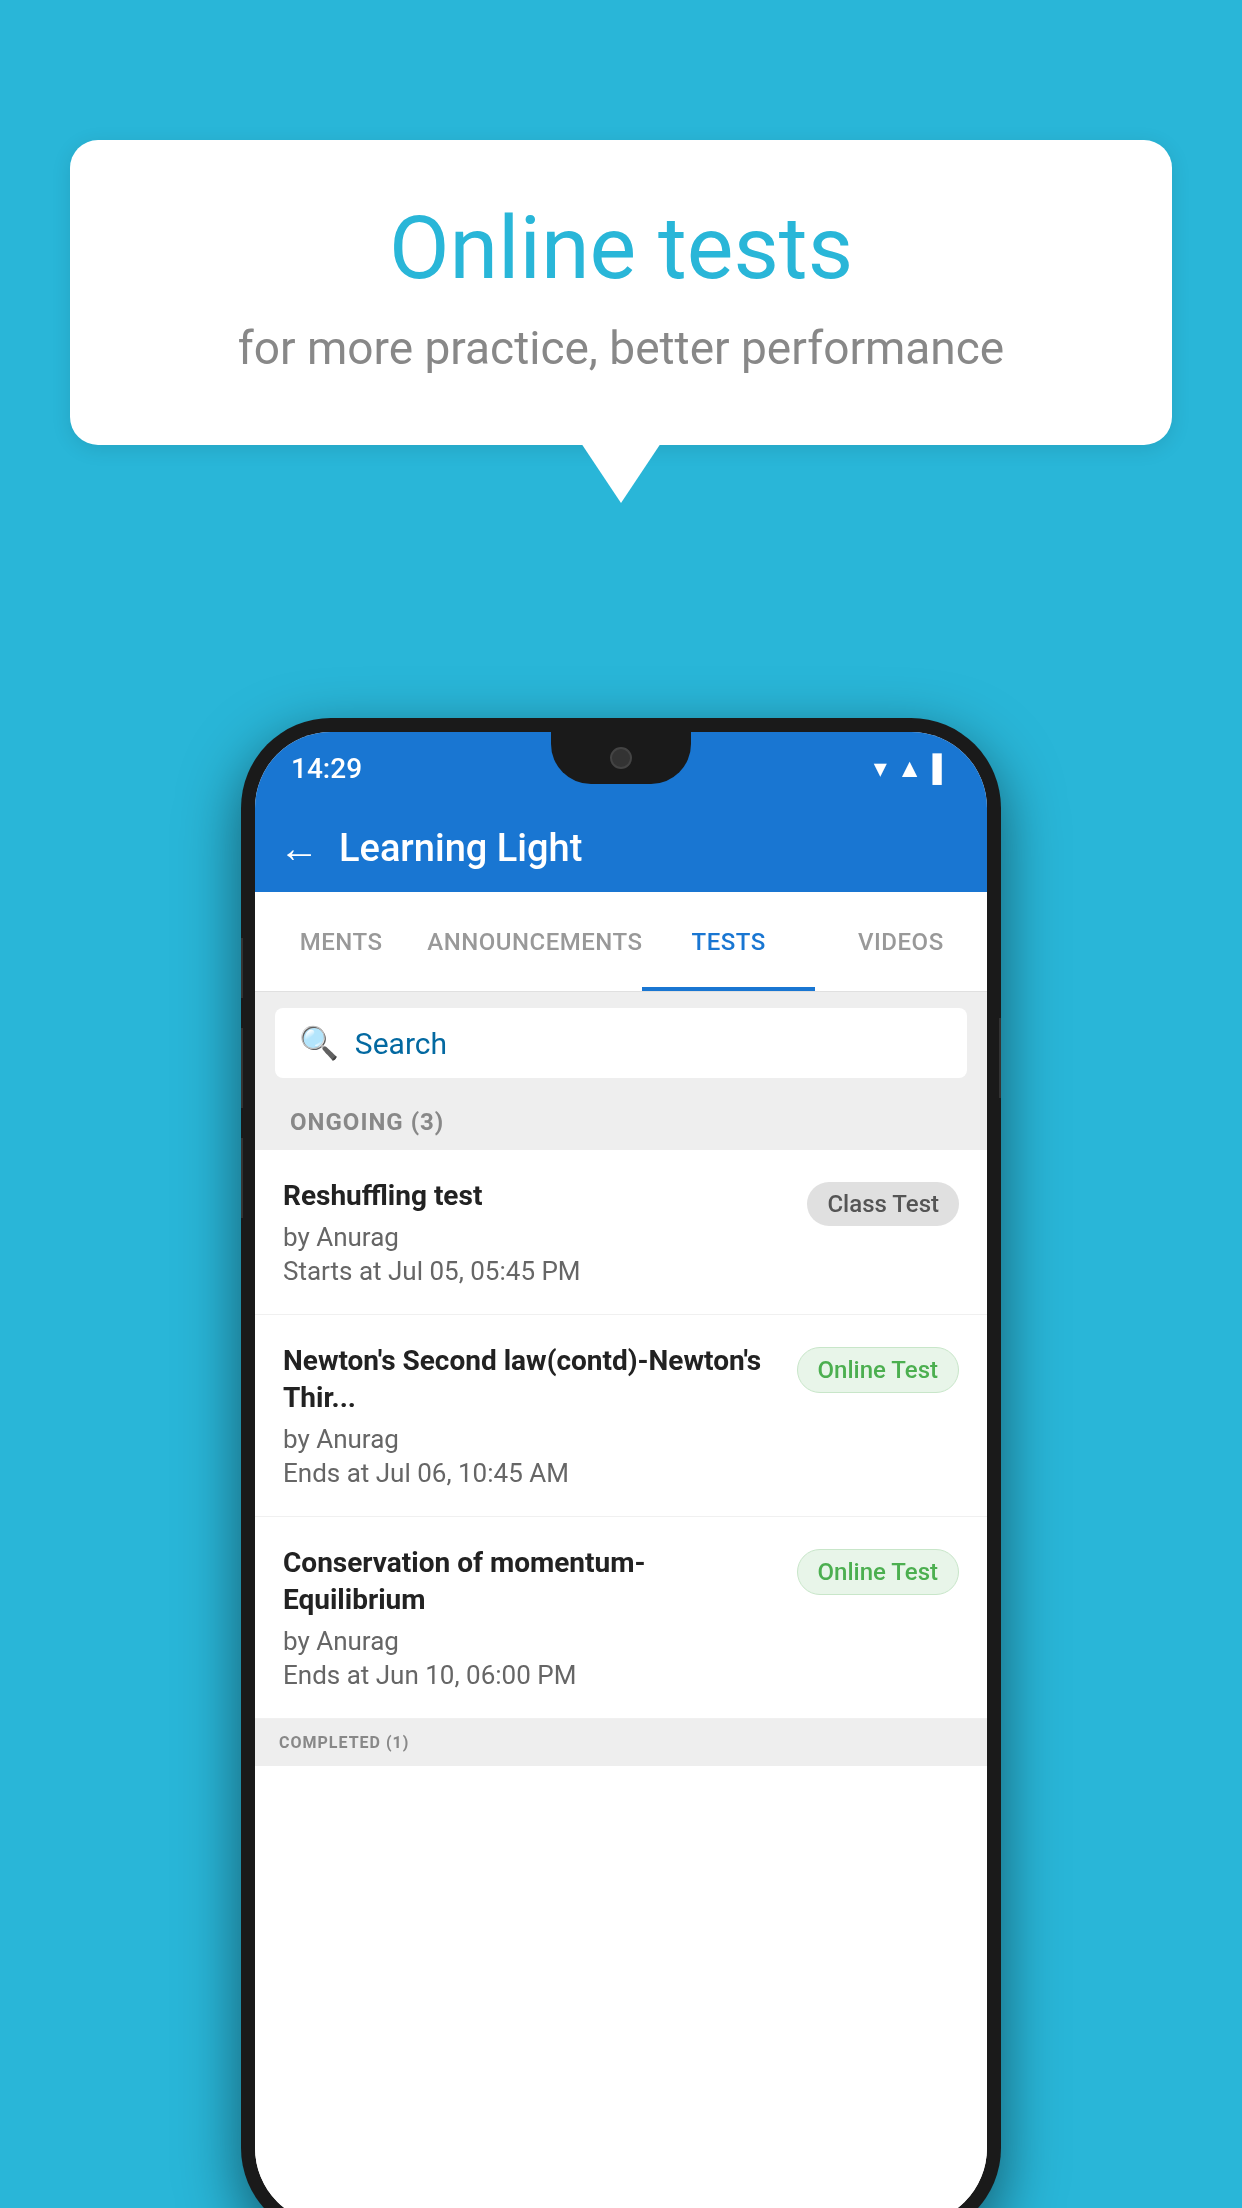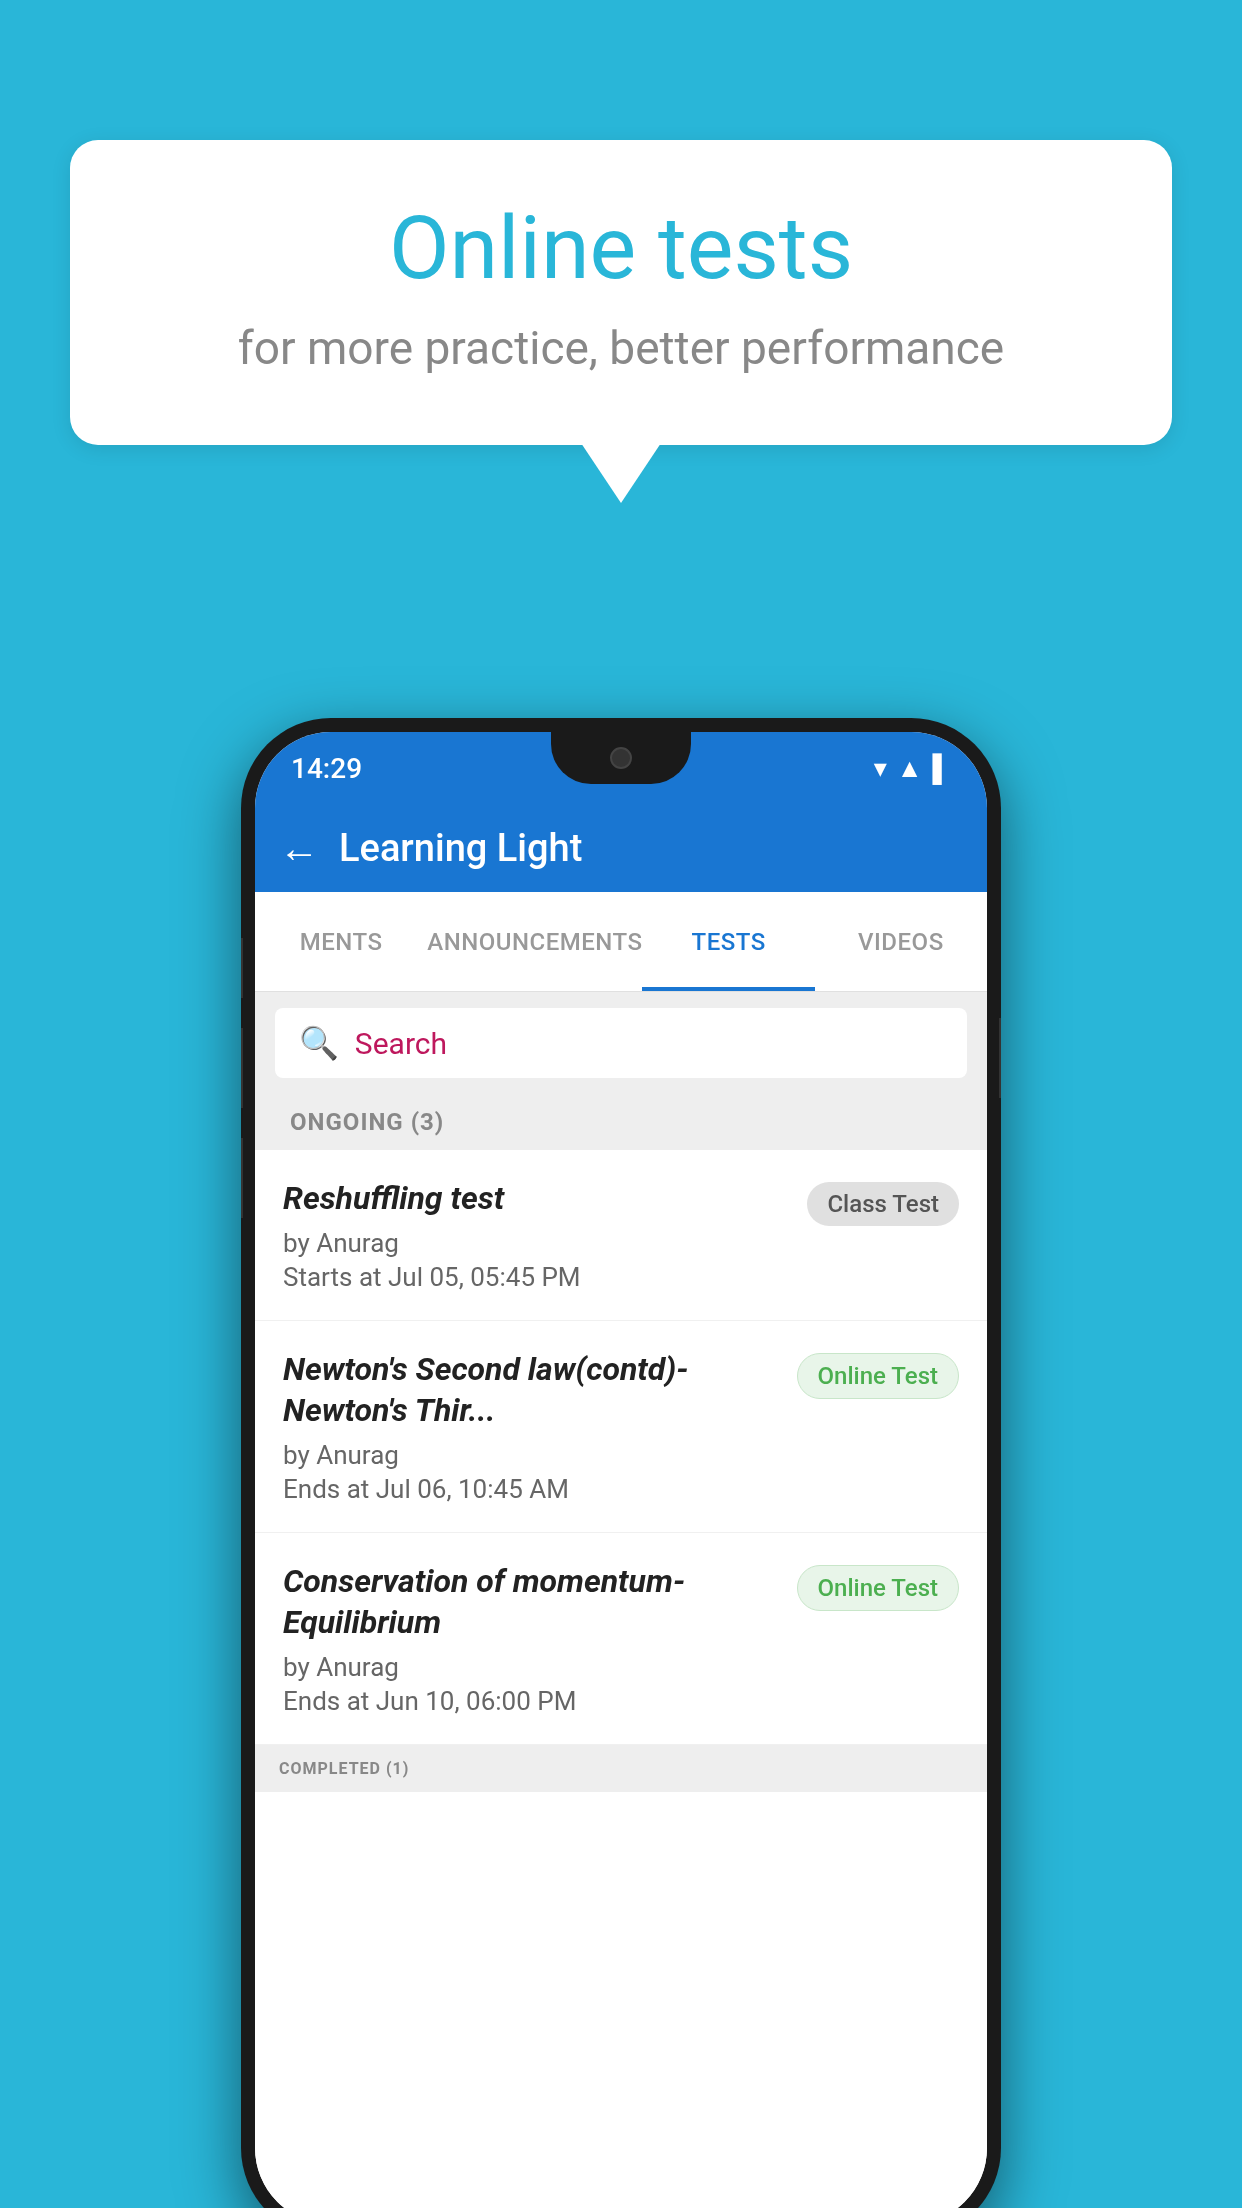--- a/index.html
+++ b/index.html
@@ -198,21 +198,21 @@
       display: flex;
       align-items: center;
       padding: 0 24px;
       gap: 16px;
     }
     .search-icon {
       color: #aaa;
       font-size: 32px;
     }
     .search-placeholder {
-      color: #be185d;
+      color: #0369a1;
       font-size: 30px;
     }
 
     
     .section-header {
       background: #eeeeee;
       padding: 14px 35px;
       font-size: 24px;
       font-weight: 700;
       color: #888;
@@ -231,26 +231,25 @@
       border-bottom: 1px solid #f0f0f0;
       display: flex;
       align-items: flex-start;
       justify-content: space-between;
       gap: 16px;
     }
     .test-info {
       flex: 1;
     }
     .test-name {
-      font-size: 32px;
+      font-size: 28px;
       font-weight: 700;
       color: #222;
       line-height: 1.3;
       margin-bottom: 8px;
-      font-style: italic;
     }
     .test-by {
       font-size: 26px;
       color: #666;
       margin-bottom: 4px;
     }
     .test-time {
       font-size: 26px;
       color: #666;
     }

